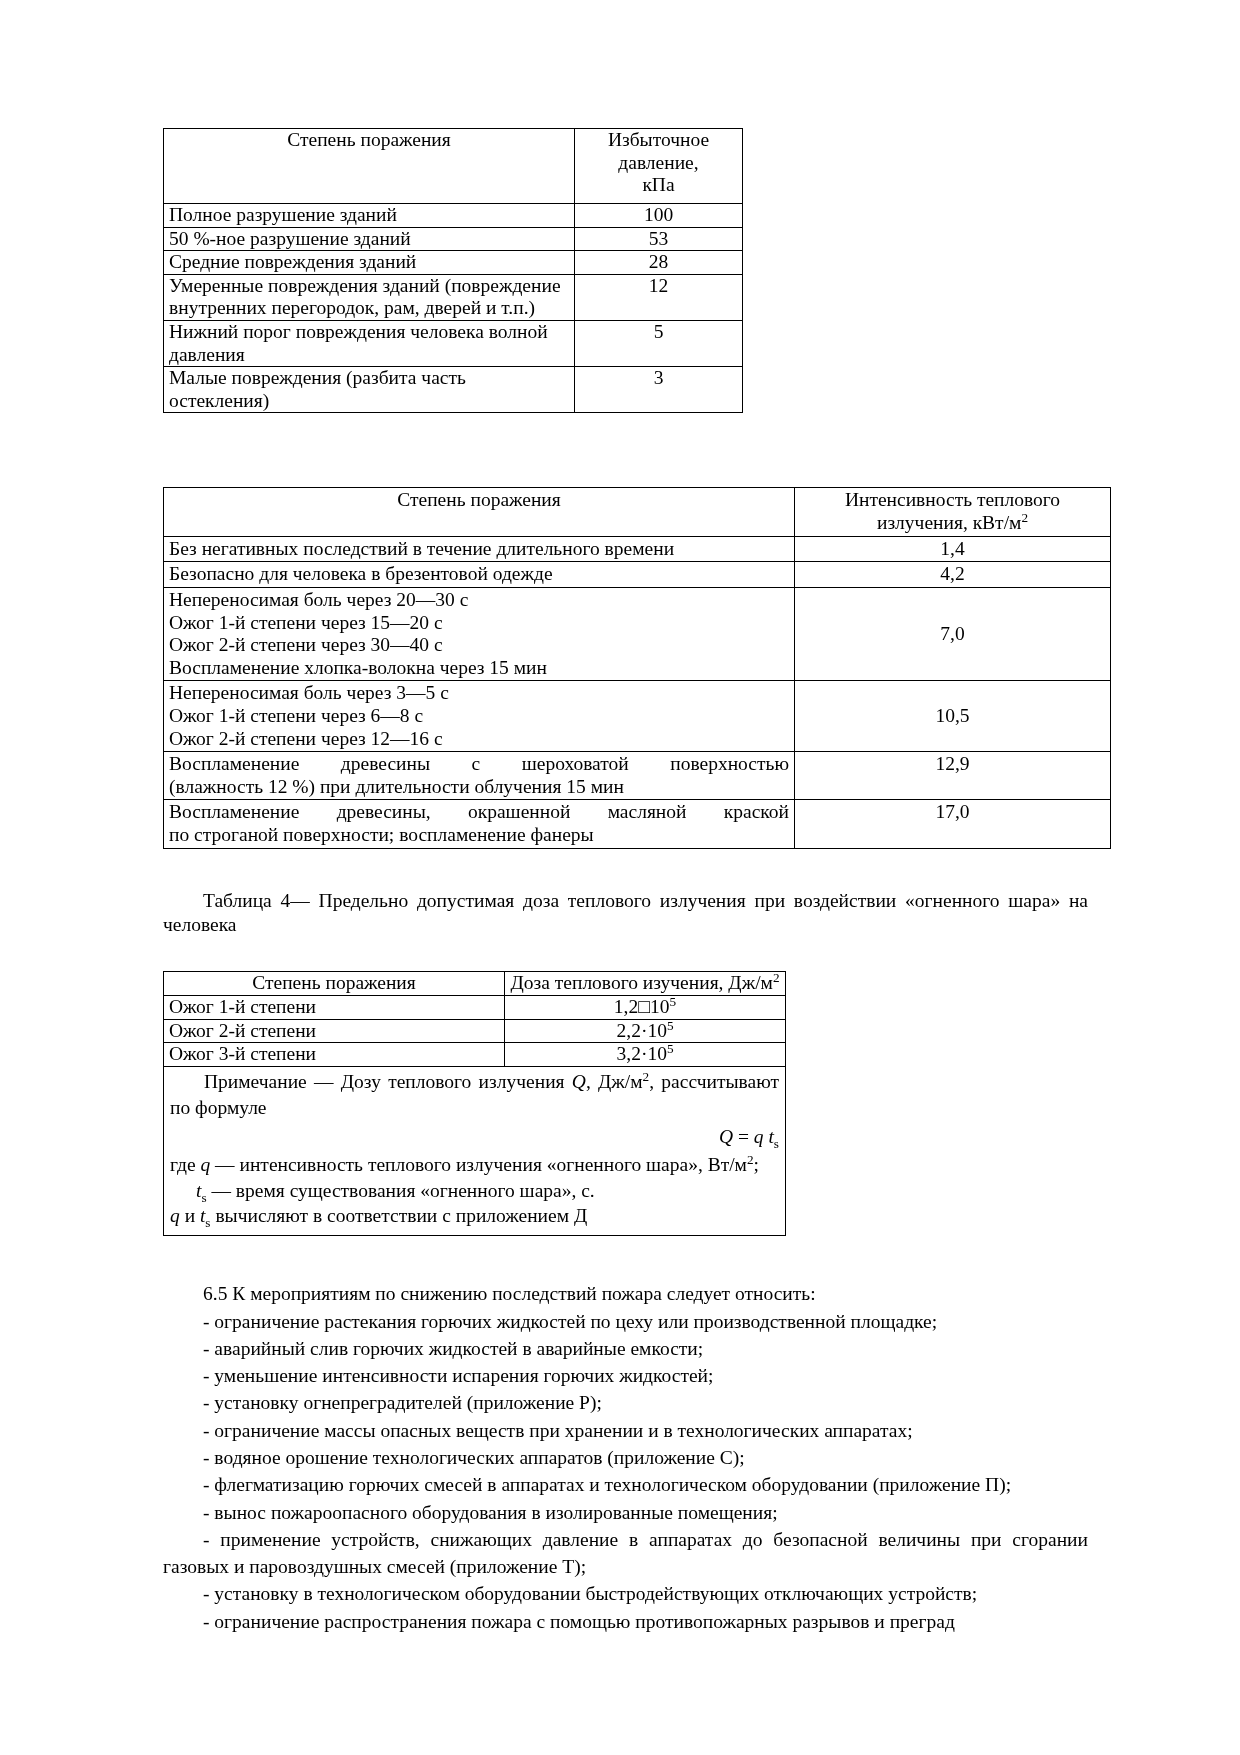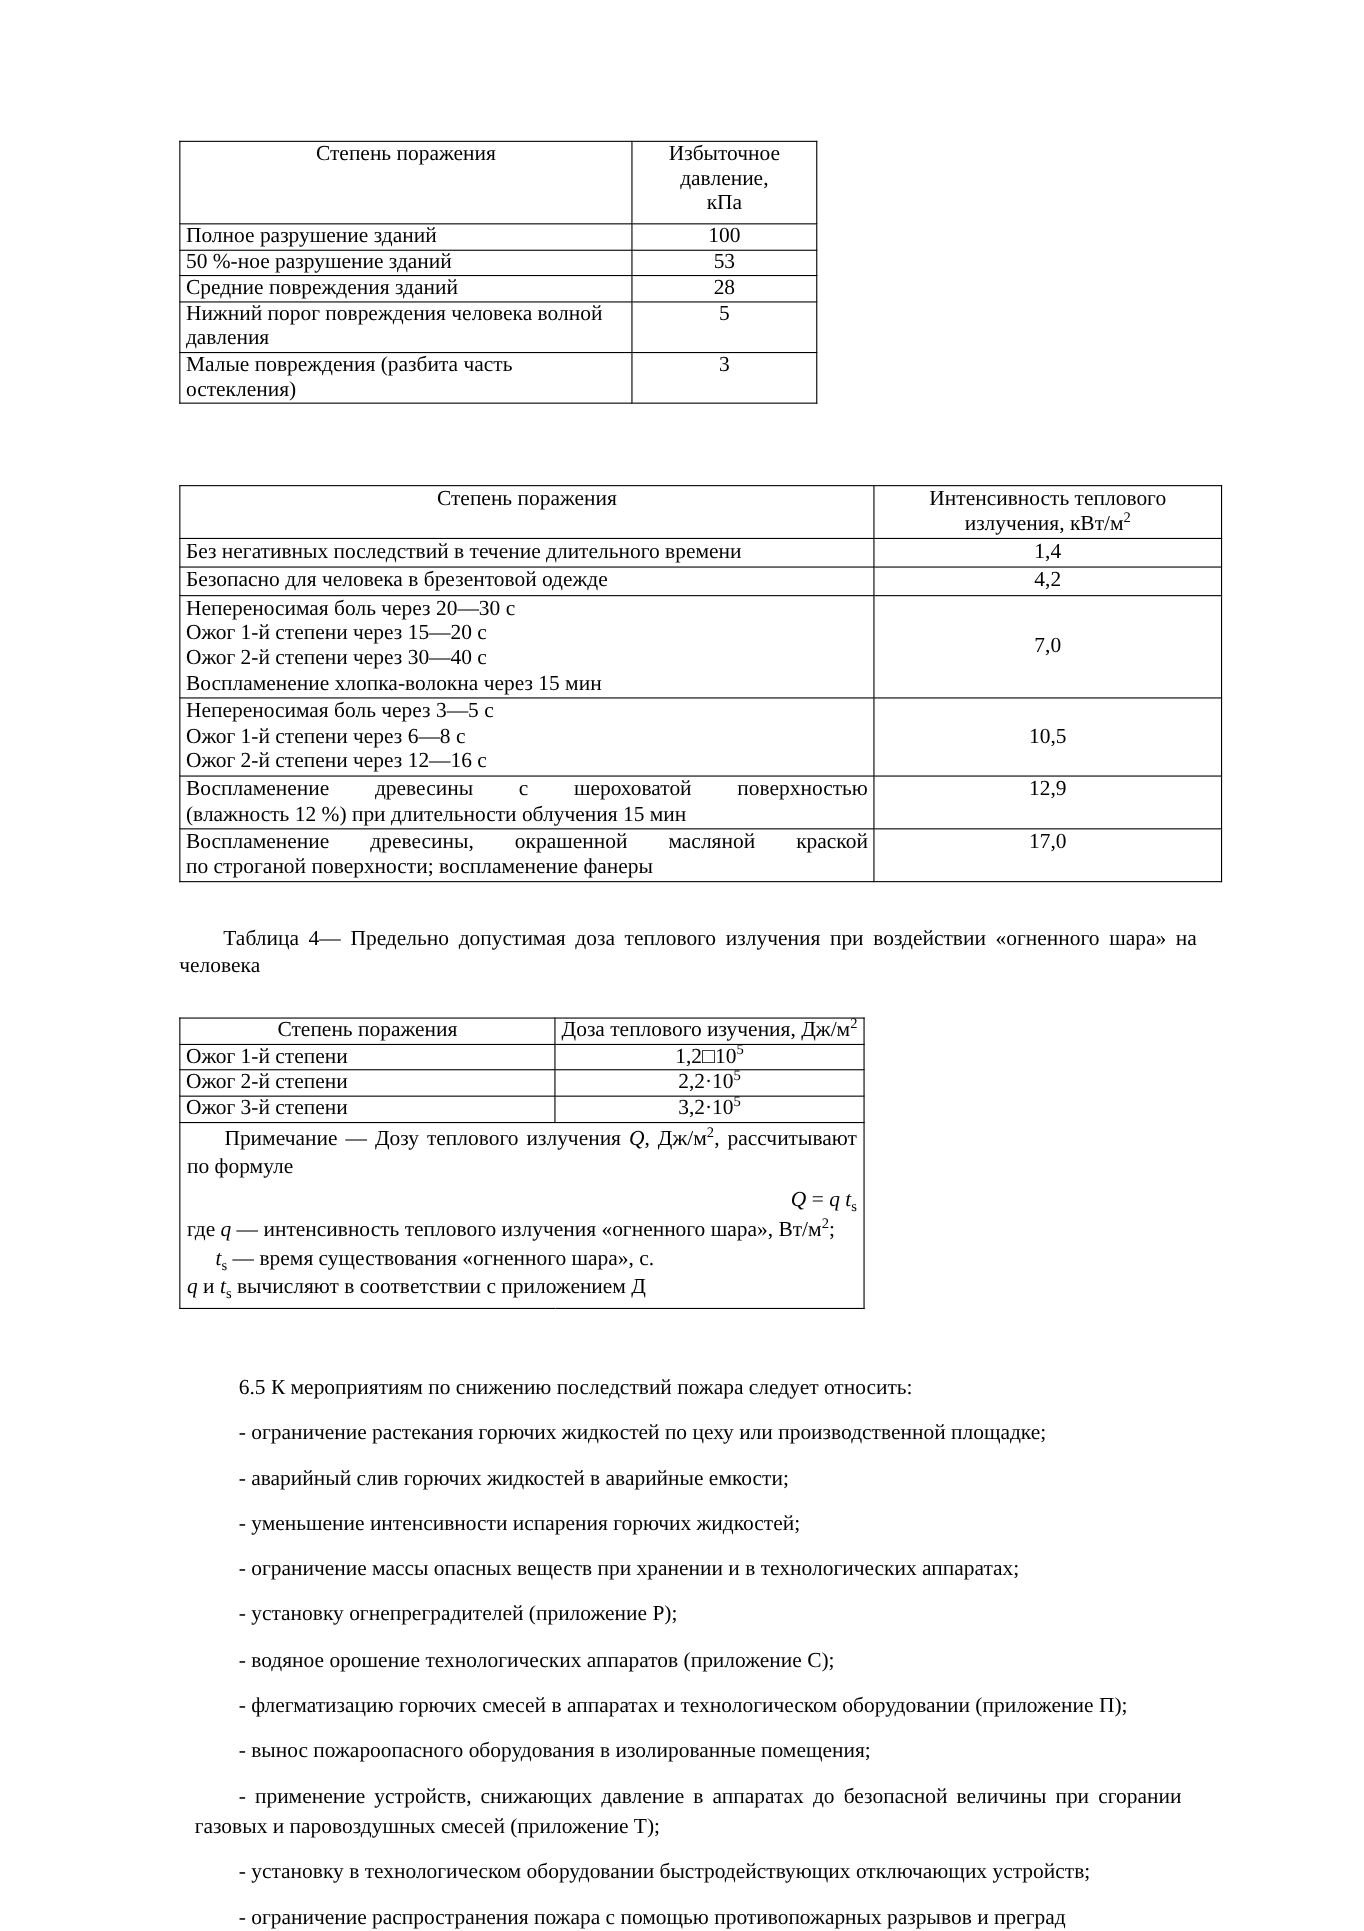--- a/index.html
+++ b/index.html
@@ -113,21 +113,21 @@
   .note-line { margin: 0; }
   .note-line-ind { margin: 0; padding-left: 26px; }
 
   
   .body-text {
     font-size: 19.5px;
     line-height: 1.40;
     margin: 0;
   }
   .body-text p {
-    margin: 14px;
+    margin: 0;
     text-align: justify;
     text-indent: 40px;
   }
 </style>
 </head>
 <body>
 
 <div class="page">
   <div class="content">
 
@@ -146,20 +146,24 @@
             <td class="c1">Полное разрушение зданий</td>
             <td class="c2 num">100</td>
           </tr>
           <tr>
             <td class="c1">50 %-ное разрушение зданий</td>
             <td class="c2 num">53</td>
           </tr>
           <tr>
             <td class="c1">Средние повреждения зданий</td>
             <td class="c2 num">28</td>
+          </tr>
+          <tr>
+            <td class="c1 just-last-left">Умеренные повреждения зданий (повреждение внутренних перегородок, рам, дверей и т.п.)</td>
+            <td class="c2 num">12</td>
           </tr>
           <tr>
             <td class="c1 just-last-left">Нижний порог повреждения человека волной давления</td>
             <td class="c2 num">5</td>
           </tr>
           <tr>
             <td class="c1 just-last-left">Малые повреждения (разбита часть остекления)</td>
             <td class="c2 num">3</td>
           </tr>
         </tbody>
@@ -265,22 +269,22 @@
       </table>
     </div>
 
     <div class="spacer-44"></div>
 
     <div class="body-text">
       <p>6.5 К мероприятиям по снижению последствий пожара следует относить:</p>
       <p>- ограничение растекания горючих жидкостей по цеху или производственной площадке;</p>
       <p>- аварийный слив горючих жидкостей в аварийные емкости;</p>
       <p>- уменьшение интенсивности испарения горючих жидкостей;</p>
+      <p>- установку огнепреградителей (приложение Р);</p>
       <p>- ограничение массы опасных веществ при хранении и в технологических аппаратах;</p>
-      <p>- установку огнепреградителей (приложение Р);</p>
       <p>- водяное орошение технологических аппаратов (приложение С);</p>
       <p>- флегматизацию горючих смесей в аппаратах и технологическом оборудовании (приложение П);</p>
       <p>- вынос пожароопасного оборудования в изолированные помещения;</p>
       <p>- применение устройств, снижающих давление в аппаратах до безопасной величины при сгорании газовых и паровоздушных смесей (приложение Т);</p>
       <p>- установку в технологическом оборудовании быстродействующих отключающих устройств;</p>
       <p>- ограничение распространения пожара с помощью противопожарных разрывов и преград</p>
     </div>
 
   </div>
 </div>

